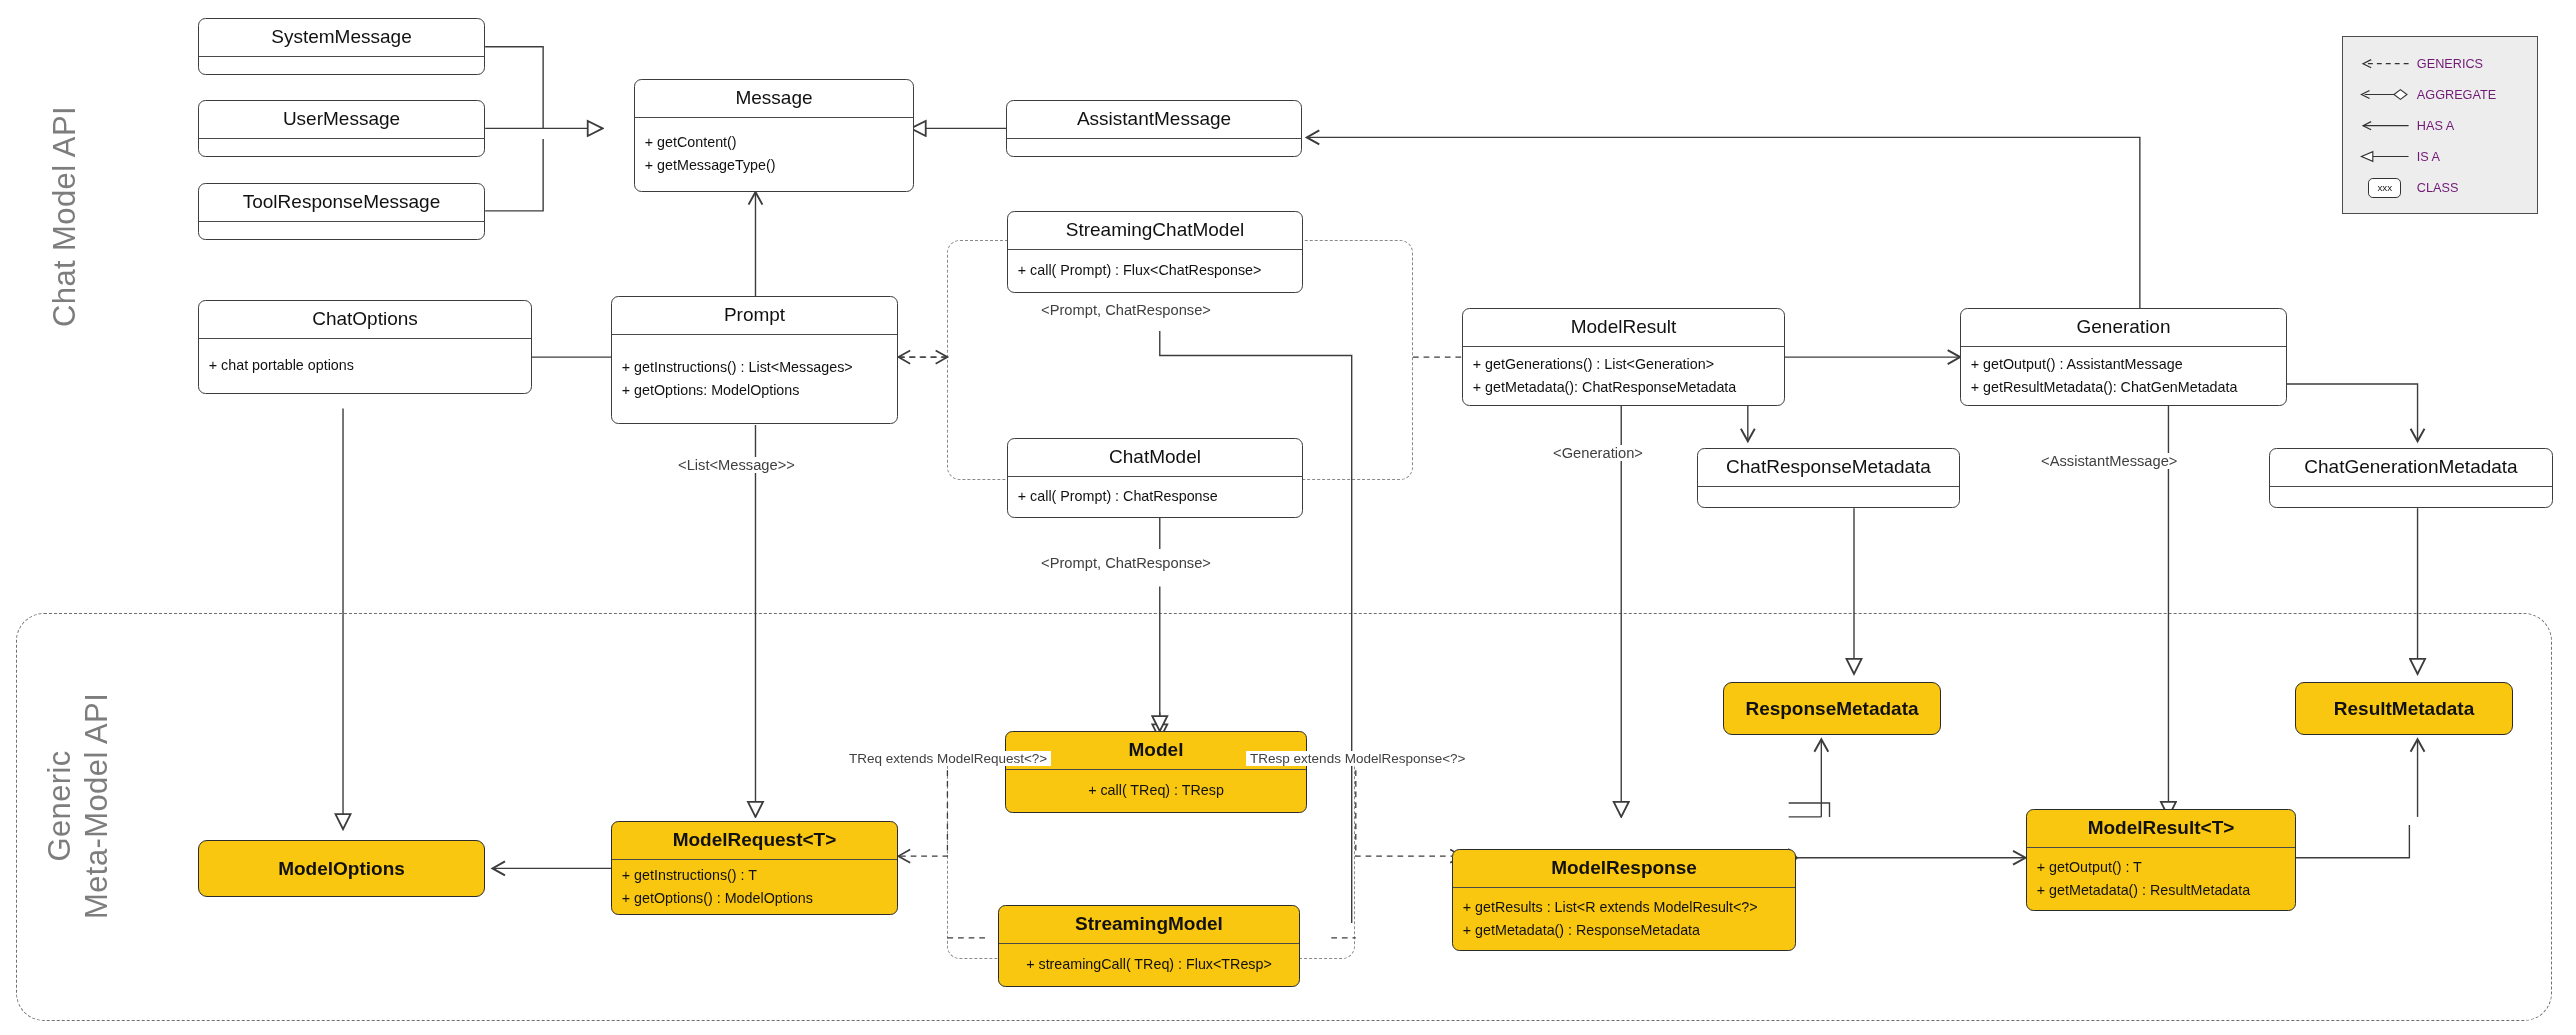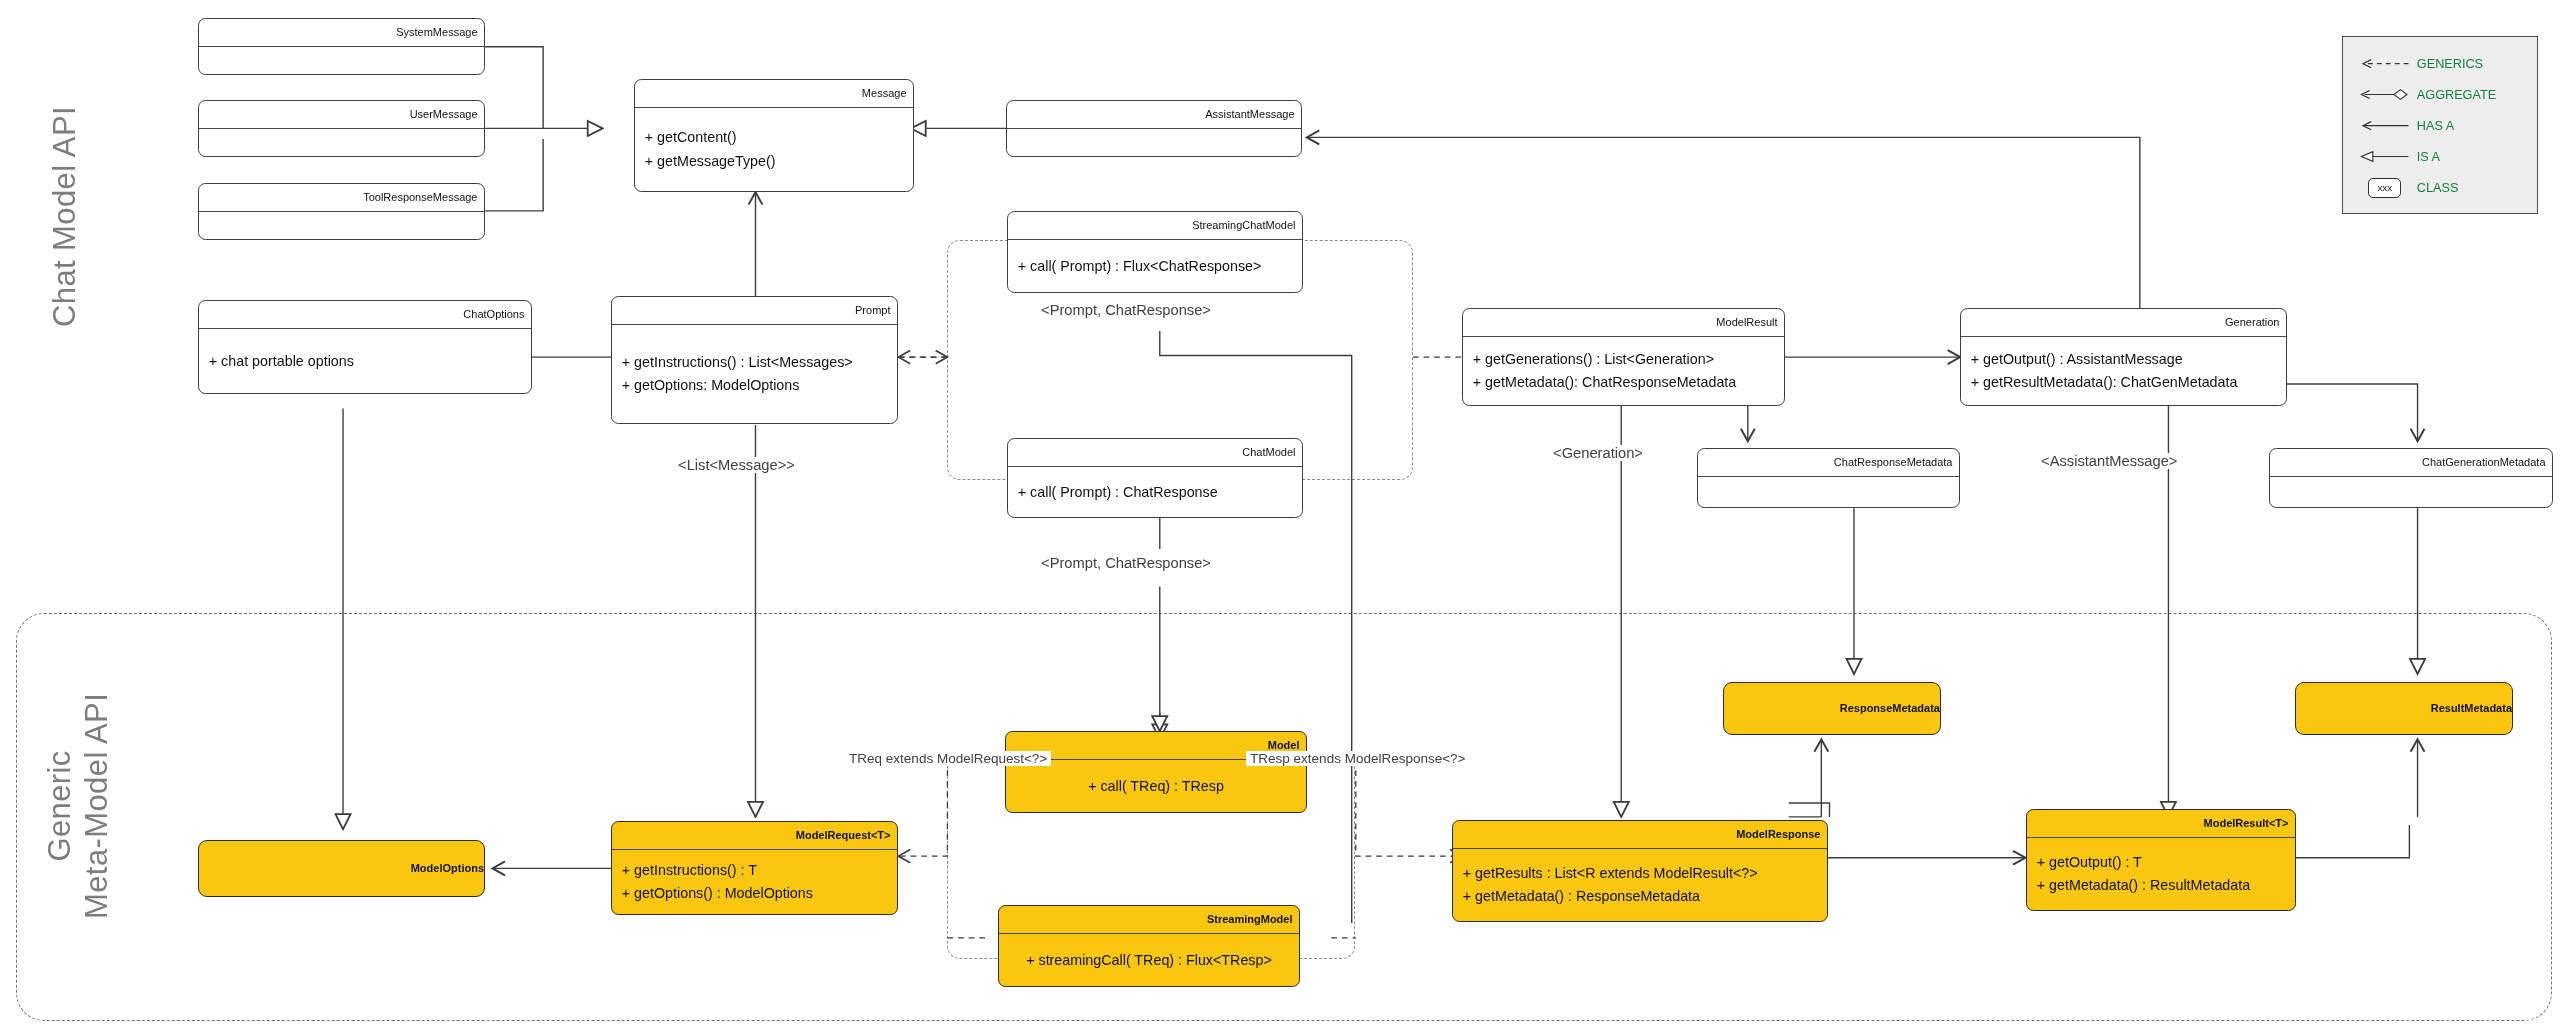--- a/index.html
+++ b/index.html
@@ -33,22 +33,22 @@
     background: #ffffff;
     display: flex;
     flex-direction: column;
     overflow: hidden;
   }
   .cbox.yellow {
     background: #fac710;
     border-color: #2b2b2b;
   }
   .cbox .title {
-    text-align: right;
-    font-size: 11px;
+    text-align: center;
+    font-size: 19px;
     color: #111111;
     padding: 7.4px 6.5px 7.4px 6.5px;
     line-height: 1.15;
     white-space: nowrap;
   }
   .cbox.yellow .title {
     font-weight: bold;
   }
   .cbox .members {
     border-top: 1.3px solid #4a4a4a;
@@ -130,21 +130,21 @@
   }
   #legend .sym {
     width: 64px;
     flex: 0 0 64px;
     display: flex;
     align-items: center;
     justify-content: center;
   }
   #legend .txt {
     font-size: 12.7px;
-    color: #15803d;
+    color: #701a75;
     white-space: nowrap;
   }
   #legend .classchip {
     border: 1.1px solid #333;
     border-radius: 4.9px;
     background: #fff;
     font-size: 9.8px;
     padding: 3.3px 8.2px;
     color: #222;
   }
@@ -370,21 +370,21 @@
     </div>
   </div>
 
   <div class="cbox yellow" style="left:998px; top:905px; width:302px; height:82px;">
     <div class="title">StreamingModel</div>
     <div class="members">
       <div style="text-align:center;">+ streamingCall( TReq) : Flux&lt;TResp&gt;</div>
     </div>
   </div>
 
-  <div class="cbox yellow" style="left:1452px; top:820px; width:376px; height:102px;">
+  <div class="cbox yellow" style="left:1452px; top:849px; width:344px; height:102px;">
     <div class="title">ModelResponse</div>
     <div class="members">
       <div>+ getResults : List&lt;R extends ModelResult&lt;?&gt;</div>
       <div>+ getMetadata() : ResponseMetadata</div>
     </div>
   </div>
 
   <div class="cbox yellow" style="left:2026px; top:809px; width:270px; height:102px;">
     <div class="title">ModelResult&lt;T&gt;</div>
     <div class="members">

